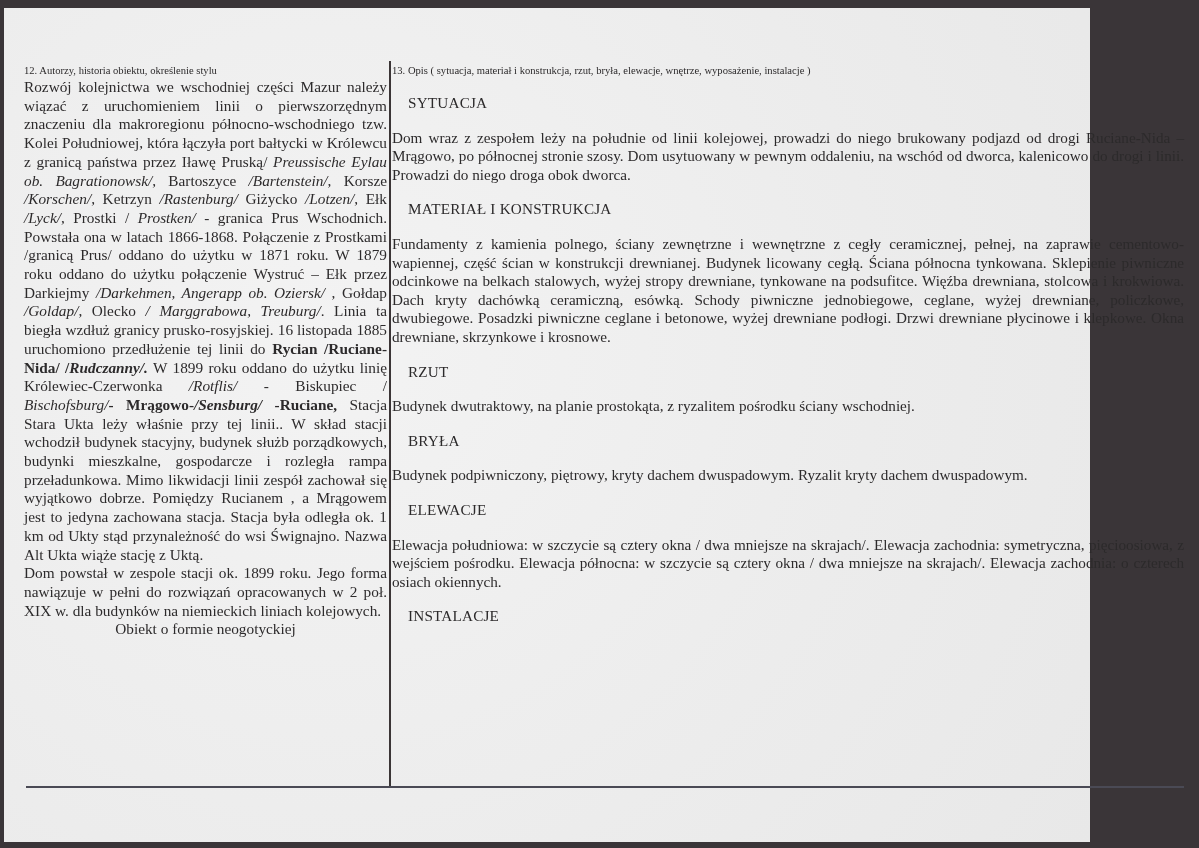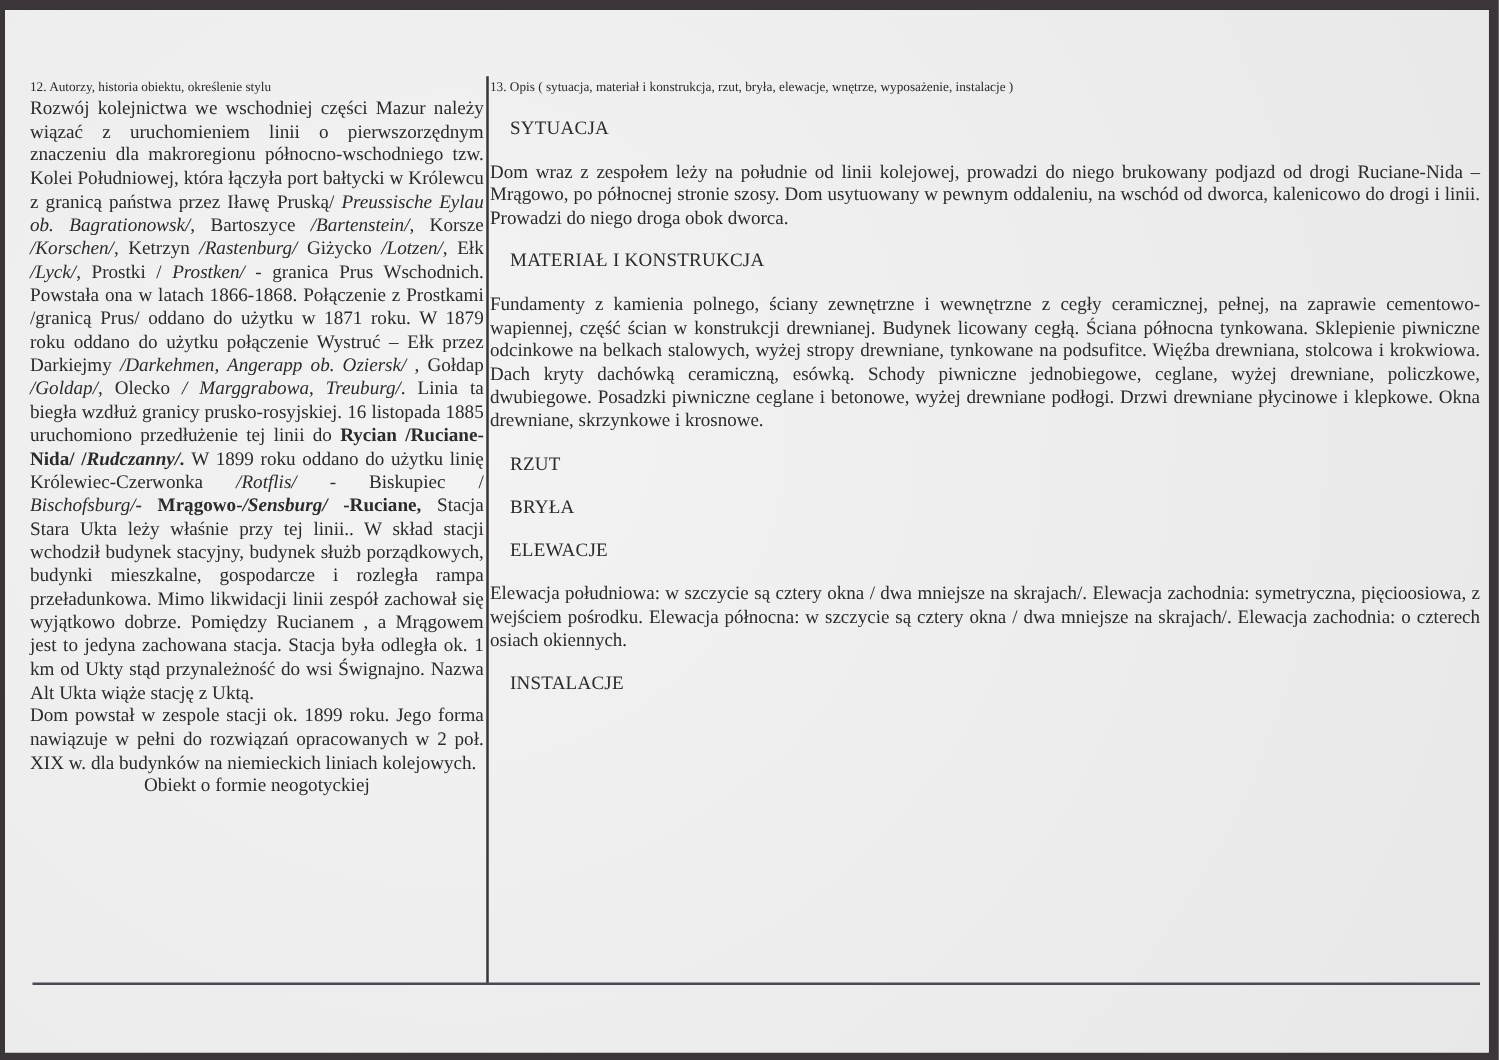--- a/index.html
+++ b/index.html
@@ -3,21 +3,21 @@
   <meta charset="utf-8">
   <style>
     html, body { margin: 0; padding: 0; }
     body {
       width: 1199px; height: 848px; overflow: hidden;
       background: #3a3538;
       font-family: "Liberation Serif", "DejaVu Serif", serif;
       color: #2c2a2b;
     }
     .sheet {
-      position: absolute; left: 4px; top: 8px; width: 1187px; height: 834px;
+      position: absolute; left: 4px; top: 8px; width: 1086px; height: 834px;
       background: #efefef;
       background-image: radial-gradient(circle at 30% 40%, #f3f3f3 0%, #ececec 60%, #e8e8e8 100%);
     }
     .divider {
       position: absolute; left: 385px; top: 53px; width: 2px; height: 727px;
       background: #3b3536;
     }
     .bottom-rule {
       position: absolute; left: 22px; top: 778px; width: 1158px; height: 2px;
       background: #4a4a55;
@@ -65,22 +65,24 @@
   <div class="col-right">
     <div class="sec-head">13. Opis ( sytuacja, materiał i konstrukcja, rzut, bryła, elewacje, wnętrze, wyposażenie, instalacje )</div>
 
     <p class="heading">SYTUACJA</p>
     <p class="body-text">Dom wraz z zespołem leży na południe od linii kolejowej, prowadzi do niego brukowany podjazd od drogi Ruciane-Nida – Mrągowo, po północnej stronie szosy. Dom usytuowany w pewnym oddaleniu, na wschód od dworca, kalenicowo do drogi i linii.  Prowadzi do niego droga obok dworca.</p>
 
     <p class="heading">MATERIAŁ I KONSTRUKCJA</p>
     <p class="body-text">Fundamenty z kamienia polnego, ściany zewnętrzne i wewnętrzne z cegły ceramicznej, pełnej, na zaprawie cementowo-wapiennej, część ścian w konstrukcji drewnianej. Budynek licowany cegłą. Ściana północna tynkowana. Sklepienie piwniczne odcinkowe na belkach stalowych, wyżej stropy drewniane, tynkowane na podsufitce. Więźba drewniana, stolcowa i krokwiowa. Dach kryty dachówką ceramiczną,  esówką. Schody piwniczne jednobiegowe, ceglane, wyżej drewniane, policzkowe, dwubiegowe. Posadzki piwniczne ceglane i betonowe, wyżej drewniane podłogi. Drzwi drewniane płycinowe i klepkowe. Okna drewniane, skrzynkowe i krosnowe.</p>
 
     <p class="heading">RZUT</p>
+    <p class="body-text">Budynek dwutraktowy, na planie prostokąta, z ryzalitem pośrodku ściany wschodniej.</p>
 
     <p class="heading">BRYŁA</p>
+    <p class="body-text">Budynek  podpiwniczony, piętrowy, kryty dachem dwuspadowym. Ryzalit kryty dachem dwuspadowym.</p>
 
     <p class="heading">ELEWACJE</p>
     <p class="body-text"><span class="u">Elewacja południowa</span><span>: w szczycie są cztery okna / dwa mniejsze na skrajach/. </span><span class="u">Elewacja zachodnia: </span><span>  symetryczna, pięcioosiowa, z wejściem pośrodku.  </span><span class="u">Elewacja północna:</span><span> w szczycie są cztery okna / dwa mniejsze na skrajach/. </span><span class="u">Elewacja zachodnia</span><span>: o czterech osiach okiennych.</span></p>
 
     <p class="heading">INSTALACJE</p>
   </div>
 
 </div>
 
 </body></html>

